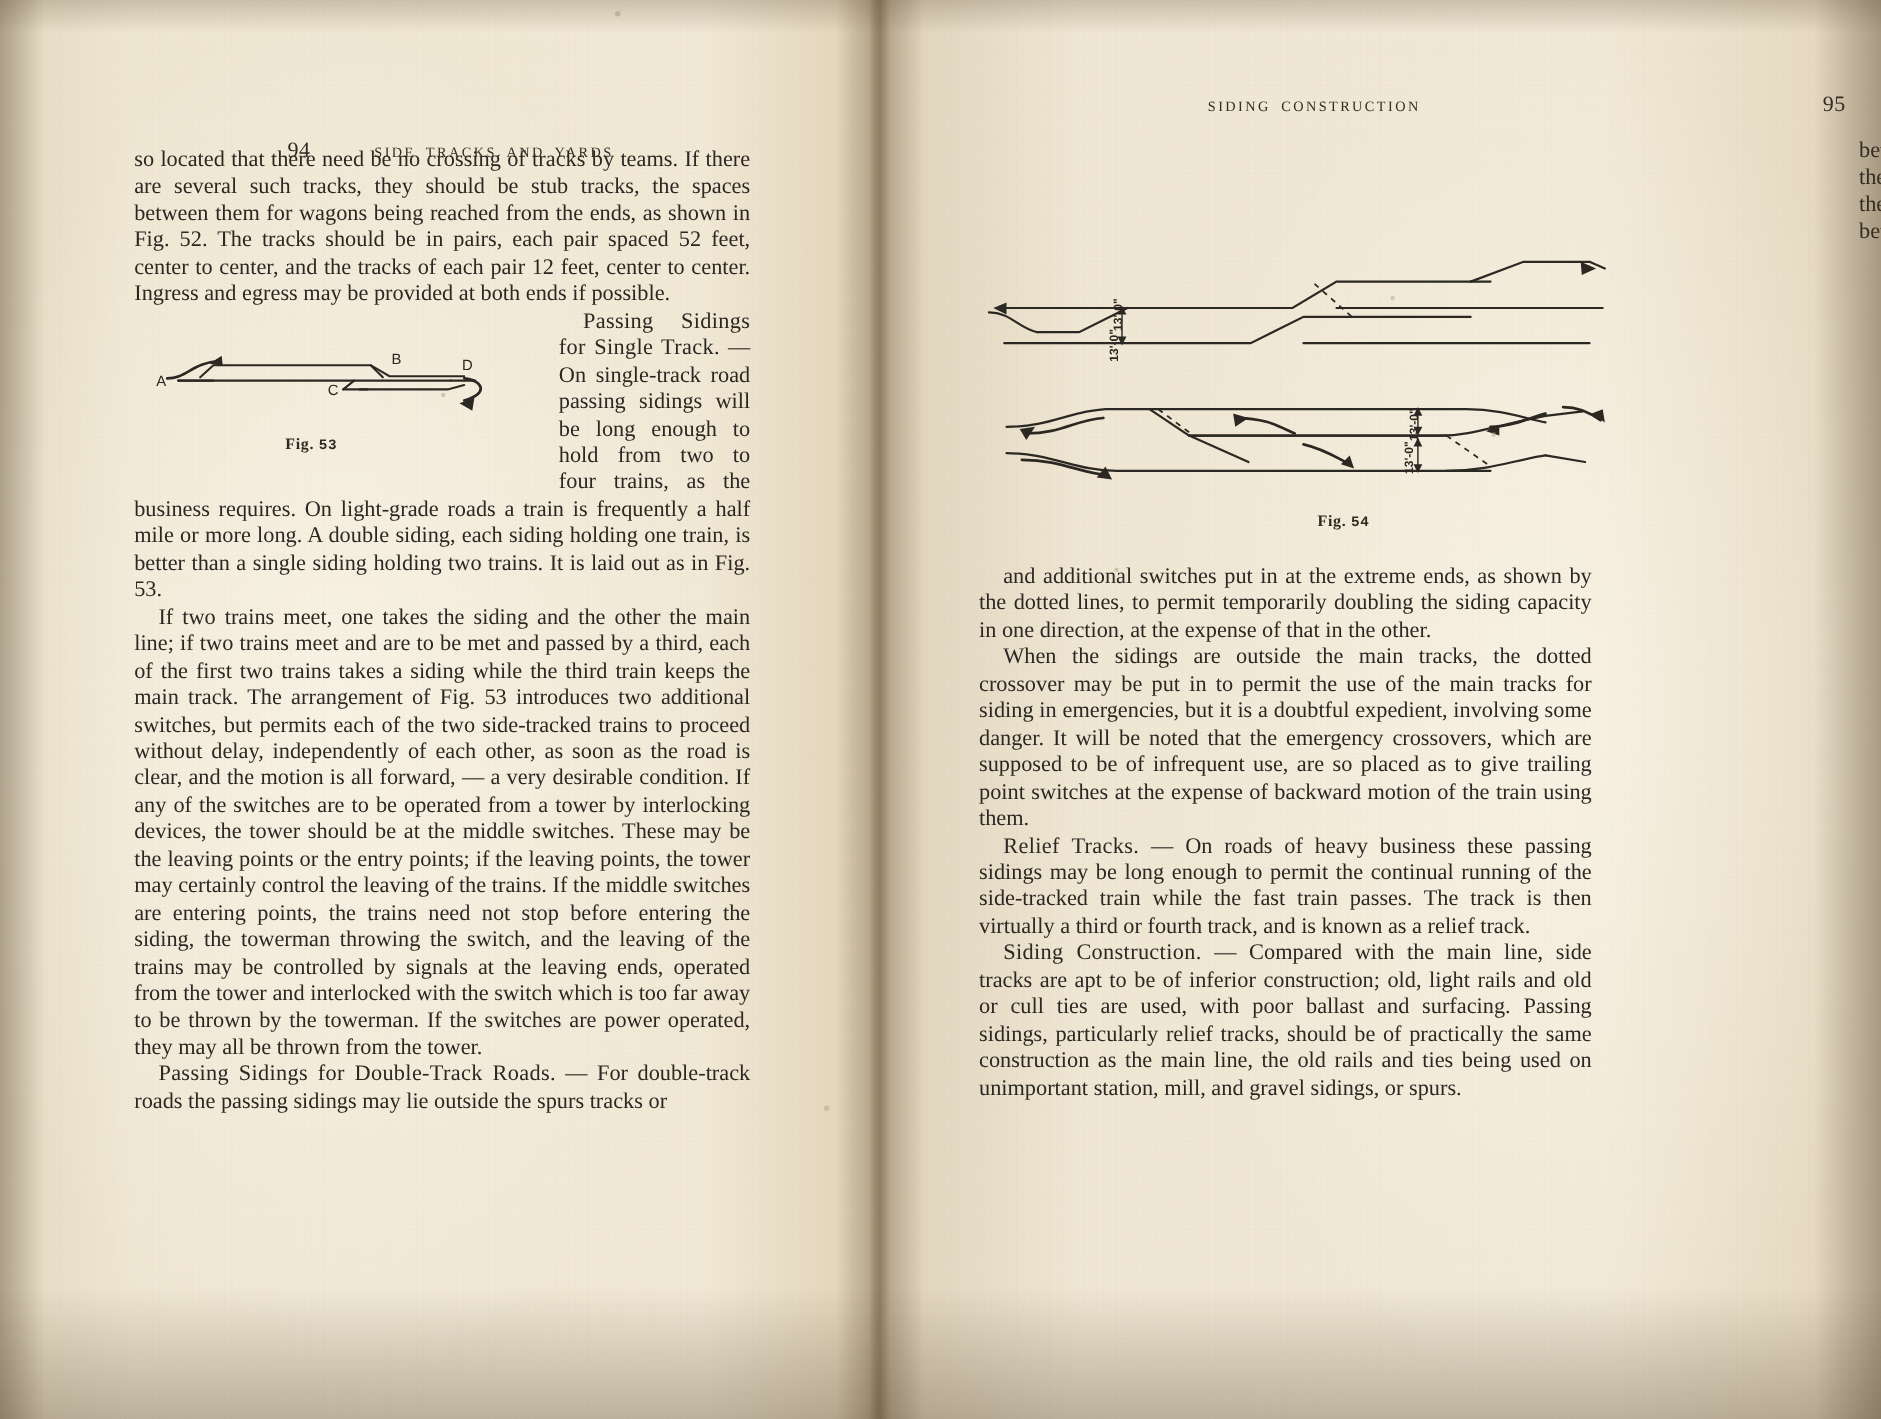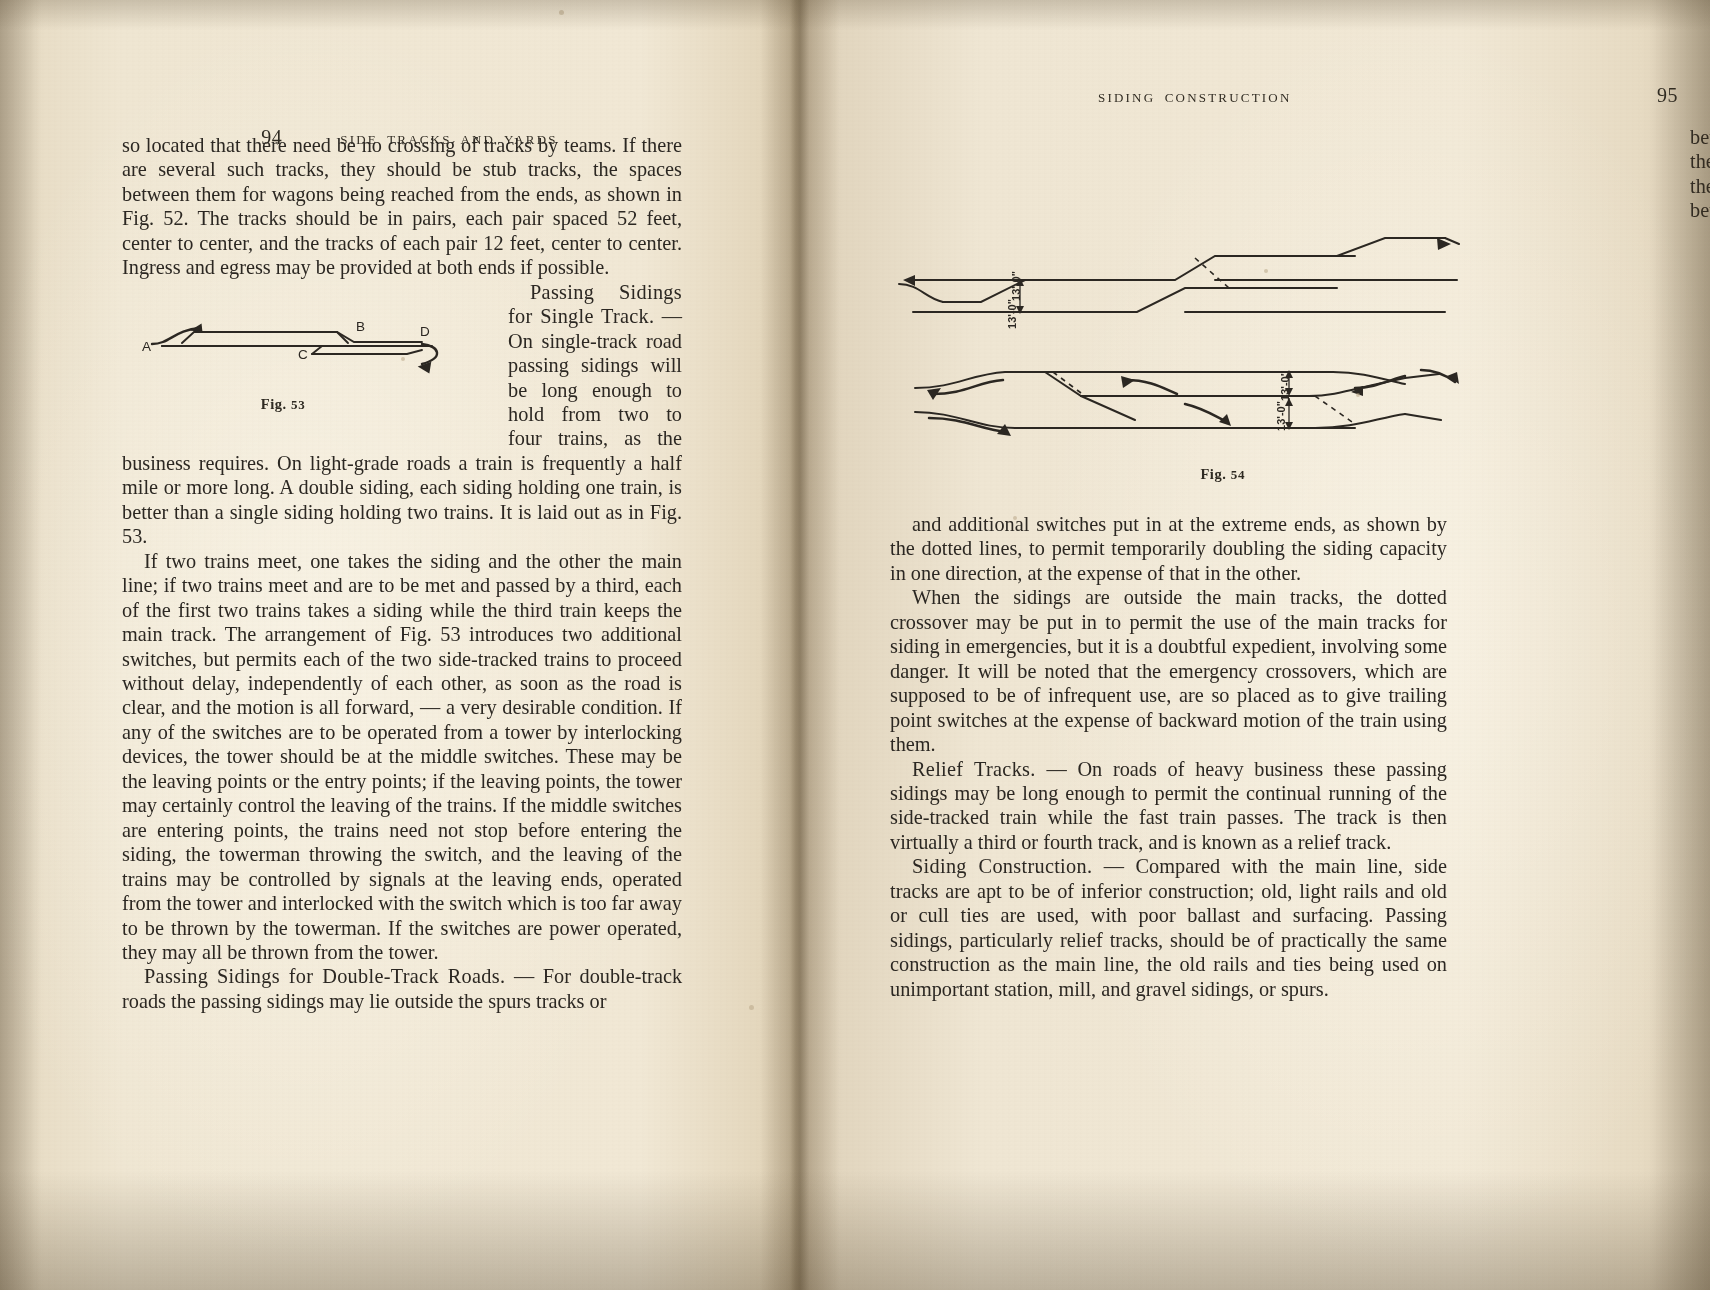--- a/index.html
+++ b/index.html
@@ -165,20 +165,21 @@
   }
   .fig53-cap {
     position: absolute;
     left: 0;
     top: 108px;
     width: 300px;
     text-align: center;
   }
   .fig-caption .num {
     font-size: 13px;
+    font-family: Liberation Mono, monospace;
   }
 
   
   .fig54-block {
     position: absolute;
     left: 885px;
     top: 228px;
     width: 580px;
     height: 265px;
   }

